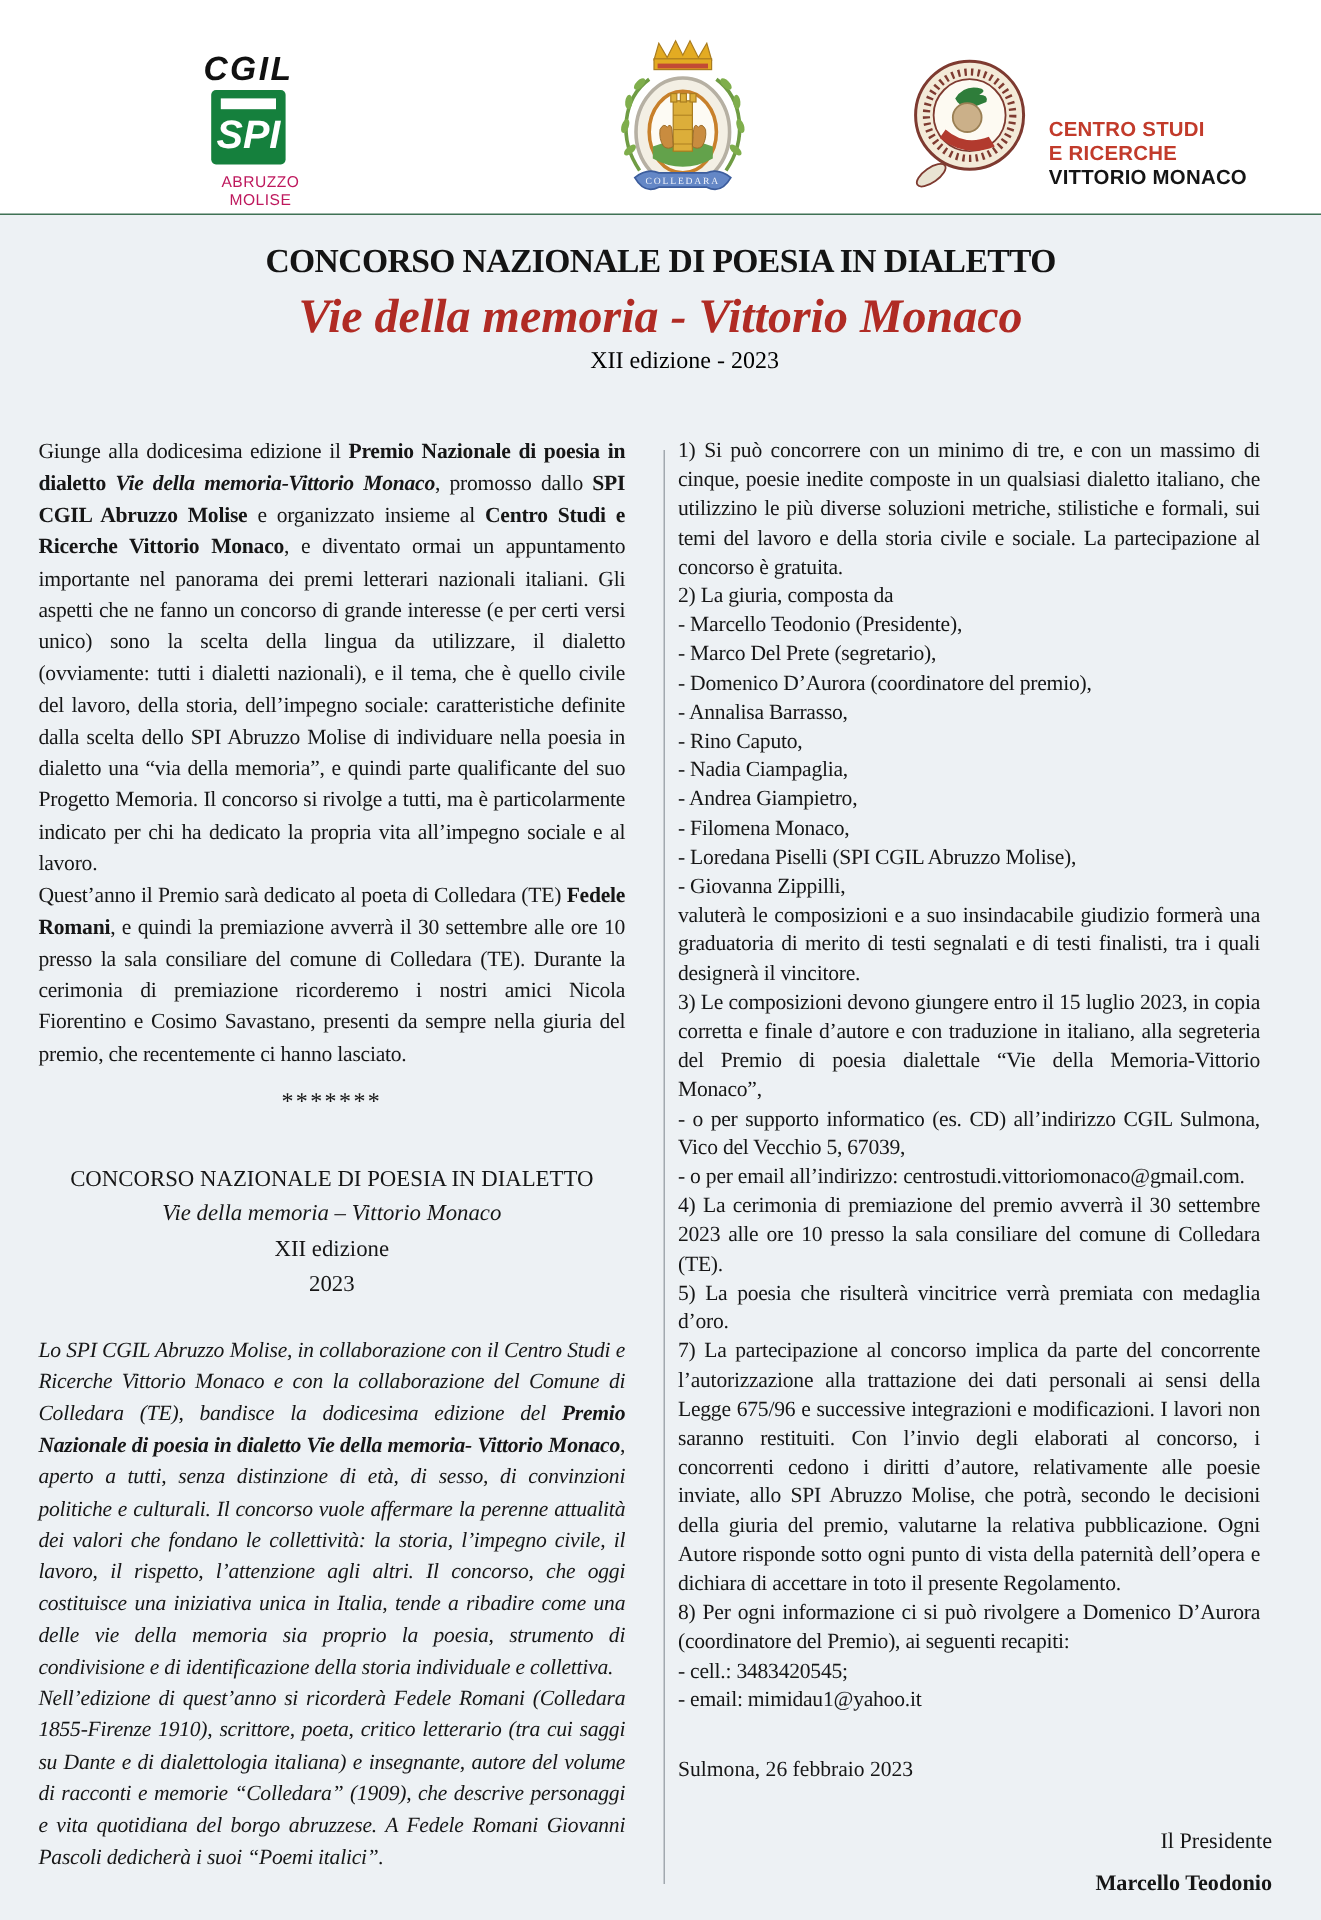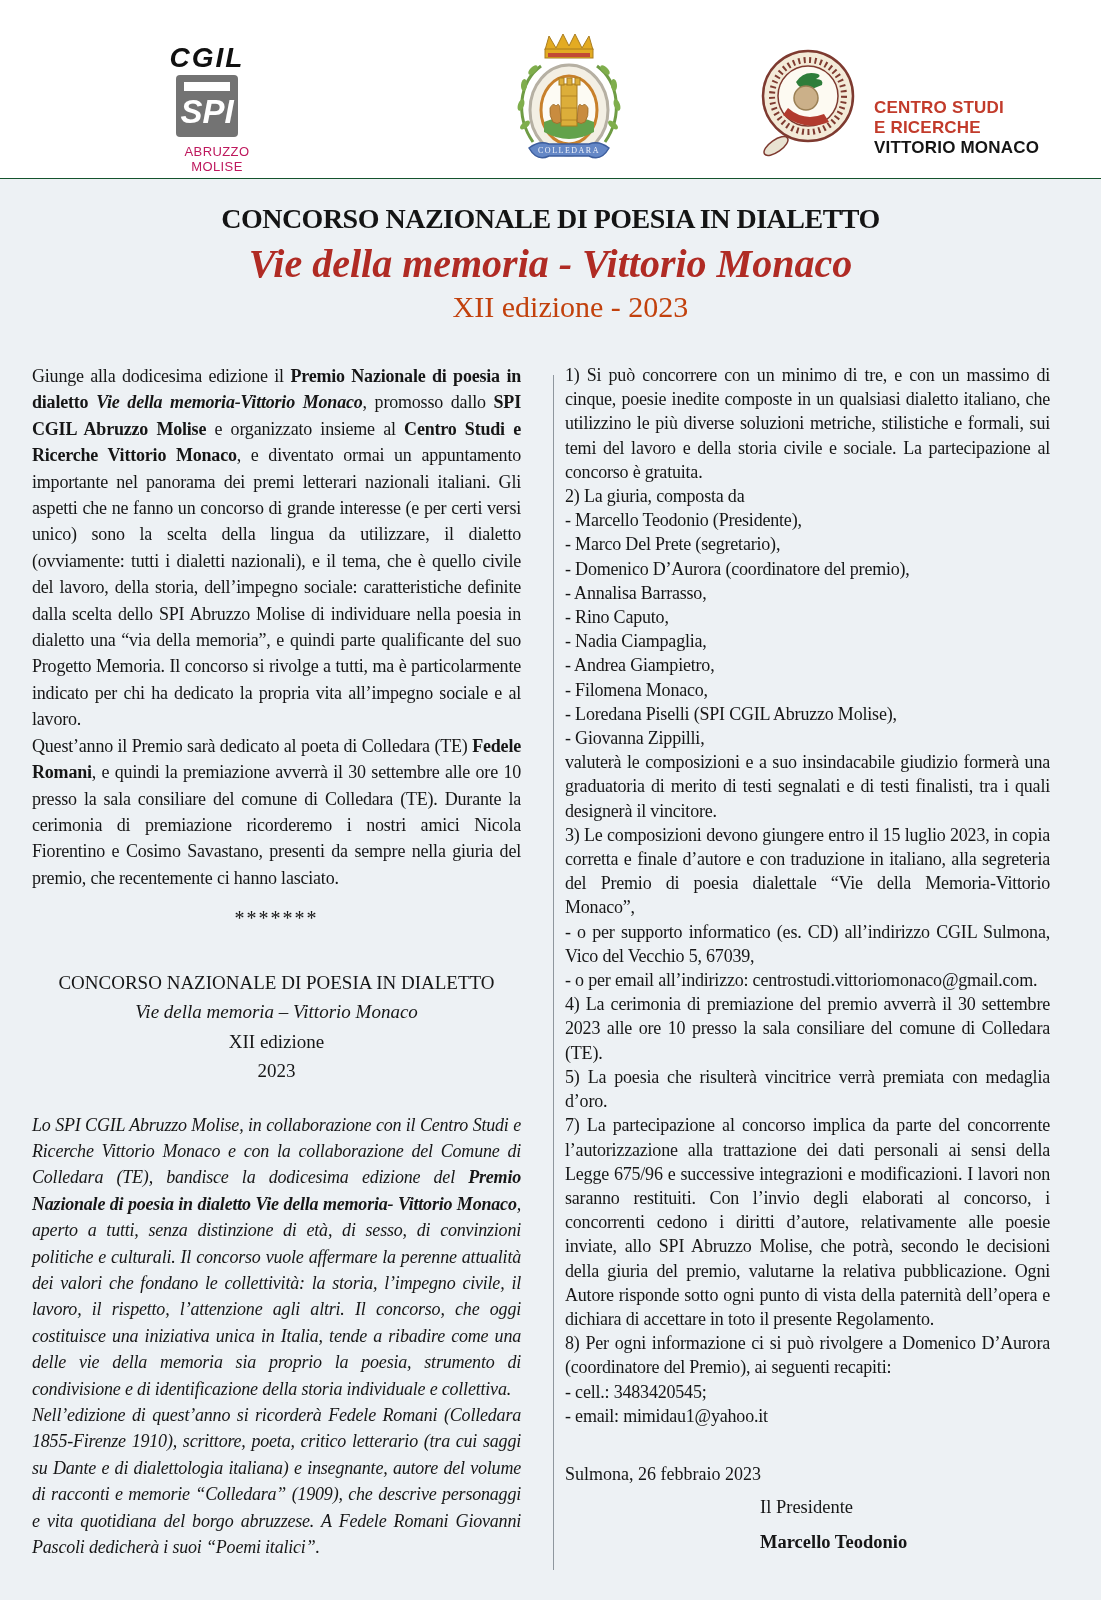--- a/index.html
+++ b/index.html
@@ -3,50 +3,50 @@
 <meta charset="utf-8">
 <style>
   html,body{margin:0;padding:0;background:#fff;}
   .page{position:relative;width:1101px;height:1600px;background:#ffffff;overflow:hidden;
         font-family:"Liberation Serif","DejaVu Serif",serif;color:#161616;}
   
   .hdr{position:absolute;top:0;left:6px;width:100%;height:178px;background:#ffffff;}
   .cgil{position:absolute;left:138px;top:42px;width:126px;text-align:center;
         font-family:"Liberation Sans","DejaVu Sans",sans-serif;}
   .cgil-word{font-weight:700;font-style:italic;font-size:28px;letter-spacing:2px;color:#111;}
-  .spi-box{position:relative;width:62px;height:62px;margin:1px auto 0;background:#737373;border-radius:4px;}
+  .spi-box{position:relative;width:62px;height:62px;margin:1px auto 0;background:#15803d;border-radius:4px;}
   .spi-bar{position:absolute;top:7px;left:8px;right:8px;height:9px;background:#ffffff;}
   .spi-text{position:absolute;top:17px;left:0;right:0;color:#fff;font-weight:700;font-style:italic;
             font-size:33px;line-height:40px;text-align:center;}
   .cgil-sub{margin-top:7px;font-size:13px;font-weight:400;letter-spacing:0.4px;color:#be185d;margin-left:20px;}
   .crest{position:absolute;left:497px;top:30px;}
   .centro{position:absolute;left:752px;top:46px;display:flex;align-items:flex-start;}
   .centro-text{margin-left:16px;margin-top:52px;font-family:"Liberation Sans","DejaVu Sans",sans-serif;
                font-weight:700;font-size:17px;line-height:20px;letter-spacing:0.2px;}
   .centro-red{color:#c23b2b;}
   .centro-black{color:#151515;}
   
   .doc-body{position:absolute;top:178px;left:0;right:0;bottom:0;background:#edf1f4;border-top:1px solid #14532d;}
   .title-block{text-align:center;padding-top:24px;}
   .t1{font-size:28px;font-weight:700;letter-spacing:-0.5px;color:#141414;}
   .t2{font-size:40px;font-weight:700;font-style:italic;color:#b02b24;margin-top:5px;}
-  .t3{font-size:30px;margin-top:3px;color:#c2410c;padding-left:40px;}
+  .t3{font-size:20px;margin-top:3px;color:#000000;padding-left:40px;}
   .columns{position:absolute;top:184px;left:32px;right:31px;}
   .col{font-size:18px;}
   .col-l{position:absolute;left:0;top:0;width:489px;line-height:26.4px;}
   .col-r{position:absolute;left:533px;top:0;width:485px;line-height:24.2px;}
   .divider{position:absolute;left:521px;top:12px;width:1px;height:1195px;background:#8f979e;}
   p{margin:0;}
   .just{text-align:justify;letter-spacing:-0.2px;}
   .stars{text-align:center;margin-top:14px;font-size:20px;letter-spacing:2px;}
   .mini-head{text-align:center;margin-top:36px;font-size:19px;line-height:29.5px;}
   .mini-head .it{font-style:italic;}
   .italic-block{margin-top:26px;}
   .dateline{margin-top:34px;}
-  .sig{margin-top:8px;width:300px;margin-left:195px;text-align:left;font-size:18.5px;line-height:26px;}
+  .sig{margin-top:36px;width:300px;margin-left:195px;text-align:right;font-size:18.5px;line-height:26px;}
   .sig-name{margin-top:9px;font-weight:700;}
 </style>
 </head>
 <body>
 
 <div class="page">
 
   <header class="hdr">
 
     <div class="cgil">

